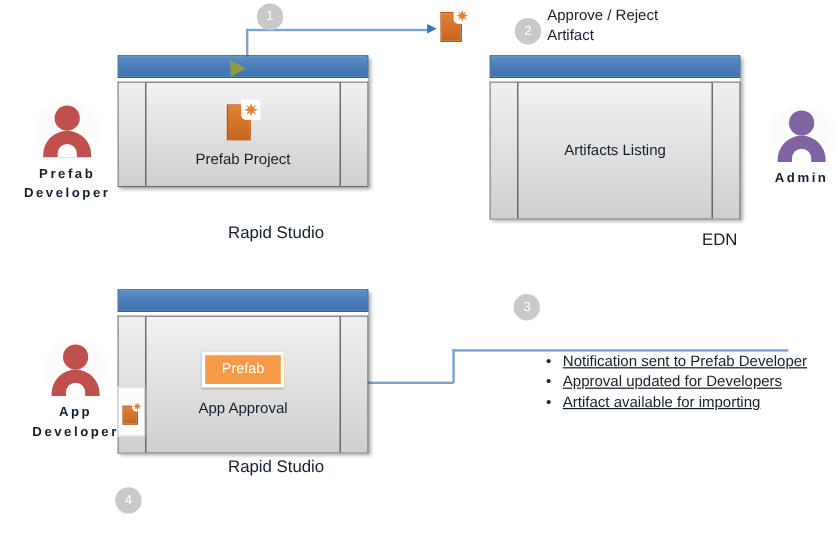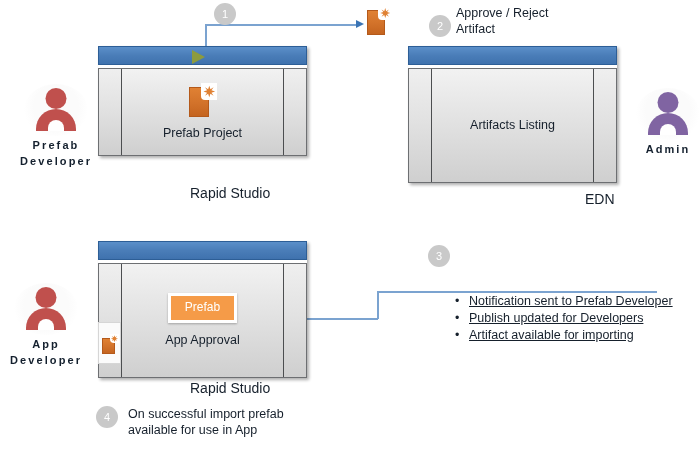--- a/index.html
+++ b/index.html
@@ -299,29 +299,29 @@
   <div class="line-h abs" style="left:298px; top:318px; width:80px;"></div>
   <div class="arrow-l abs" style="left:290px; top:314px;"></div>
 
   <div class="bullets abs" style="left:455px; top:293px; width:238px;">
     <div class="row">
       <div class="bdot">•</div>
       <div class="btxt">Notification sent to Prefab Developer</div>
     </div>
     <div class="row">
       <div class="bdot">•</div>
-      <div class="btxt">Publish updated for Developers</div>
+      <div class="btxt">Approval updated for Developers</div>
     </div>
     <div class="row">
       <div class="bdot">•</div>
       <div class="btxt">Artifact available for importing</div>
     </div>
   </div>
 
-  <div class="actor abs" style="left:1px; top:283px;">
+  <div class="actor abs" style="left:18px; top:283px;">
     <div class="actor-glyph">
       <div class="actor-head" style="background:#c0504d;"></div>
       <div class="actor-body" style="background:#c0504d;"></div>
     </div>
     <div class="actor-label">App</div>
     <div class="actor-label">Developer</div>
   </div>
 
   <div class="window" style="left:98px; top:241px; width:209px; height:137px;">
     <div class="win-title"></div>
@@ -342,16 +342,14 @@
       <div class="pane-center">
         <div class="prefab-chip">Prefab</div>
         <div class="proj-label" style="margin-top:9px;">App Approval</div>
       </div>
       <div class="pane-right"></div>
     </div>
   </div>
   <div class="win-caption abs" style="left:190px; top:380px;">Rapid Studio</div>
 
   <div class="badge abs" style="left:96px; top:406px;">4</div>
-  <div class="step-text abs" style="left:128px; top:406px;">On successful import prefab
-available for use in App</div>
 
 </div>
 
 </body></html>

